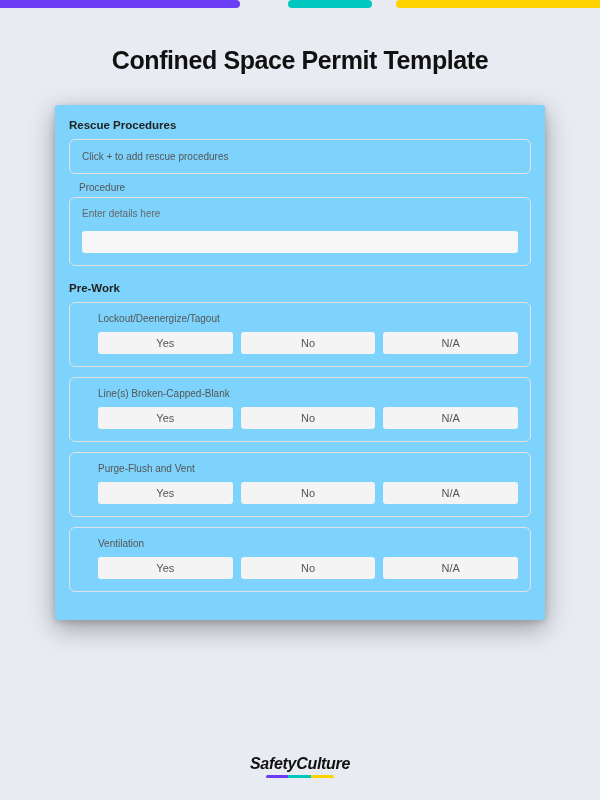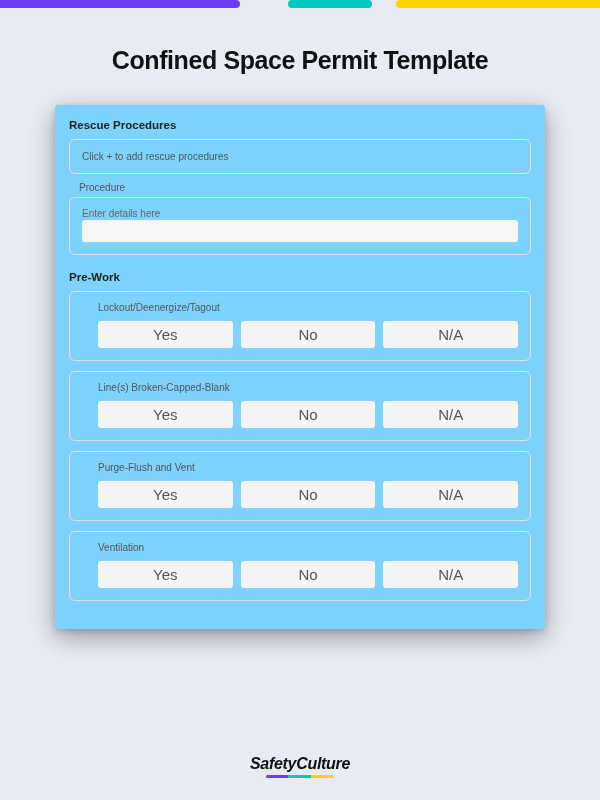--- a/index.html
+++ b/index.html
@@ -61,21 +61,21 @@
   }
   .detail-box {
     border: 1px solid #e2e2e2;
     border-radius: 6px;
     padding: 10px 12px 12px 12px;
     margin-bottom: 16px;
   }
   .detail-label {
     font-size: 10px;
     color: #666;
-    margin-bottom: 1px;
+    margin-bottom: 12px;
   }
   .input-placeholder {
     background: #f6f6f6;
     border-radius: 3px;
     height: 22px;
     width: 100%;
   }
   .prework-instruct {
     border: 1px solid #e2e2e2;
     border-radius: 6px;
@@ -97,21 +97,21 @@
   }
   .opts {
     display: flex;
     gap: 8px;
   }
   .opt {
     flex: 1;
     background: #f4f4f4;
     border-radius: 3px;
     text-align: center;
-    font-size: 15px;
+    font-size: 11px;
     color: #555;
     padding: 5px 0;
   }
   .footer-logo {
     position: absolute;
     bottom: 22px;
     left: 0;
     right: 0;
     text-align: center;
   }

